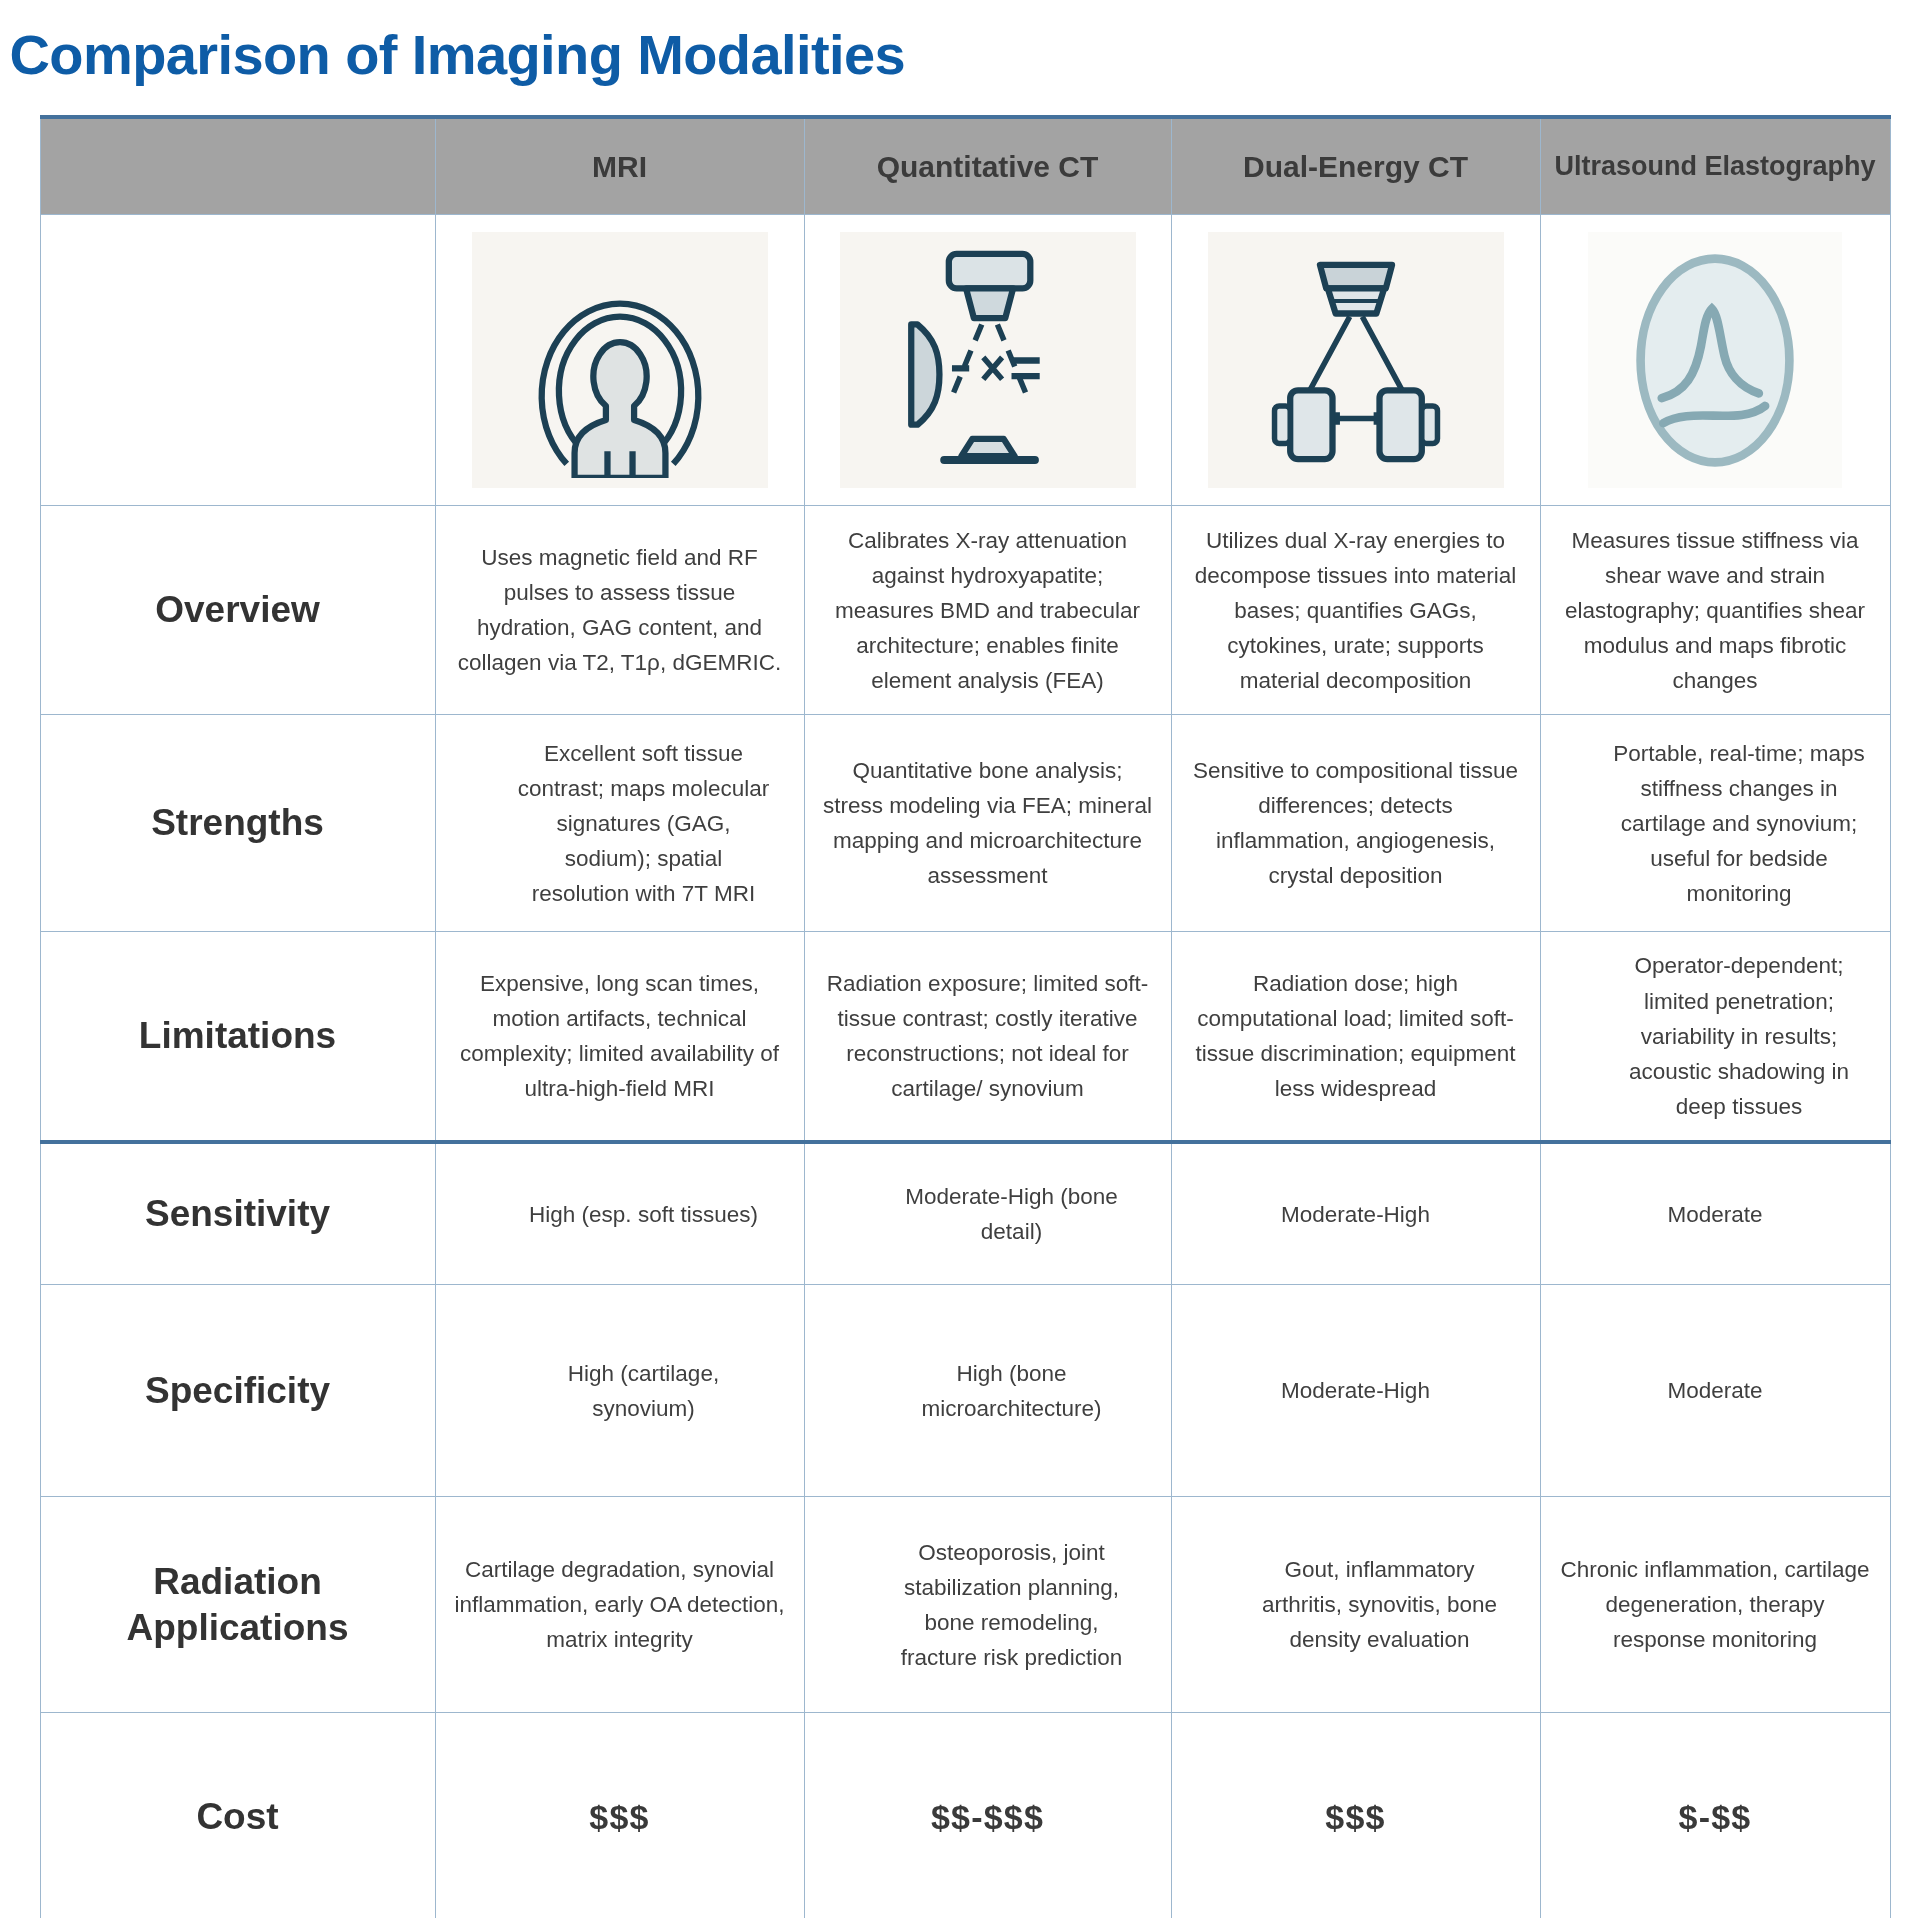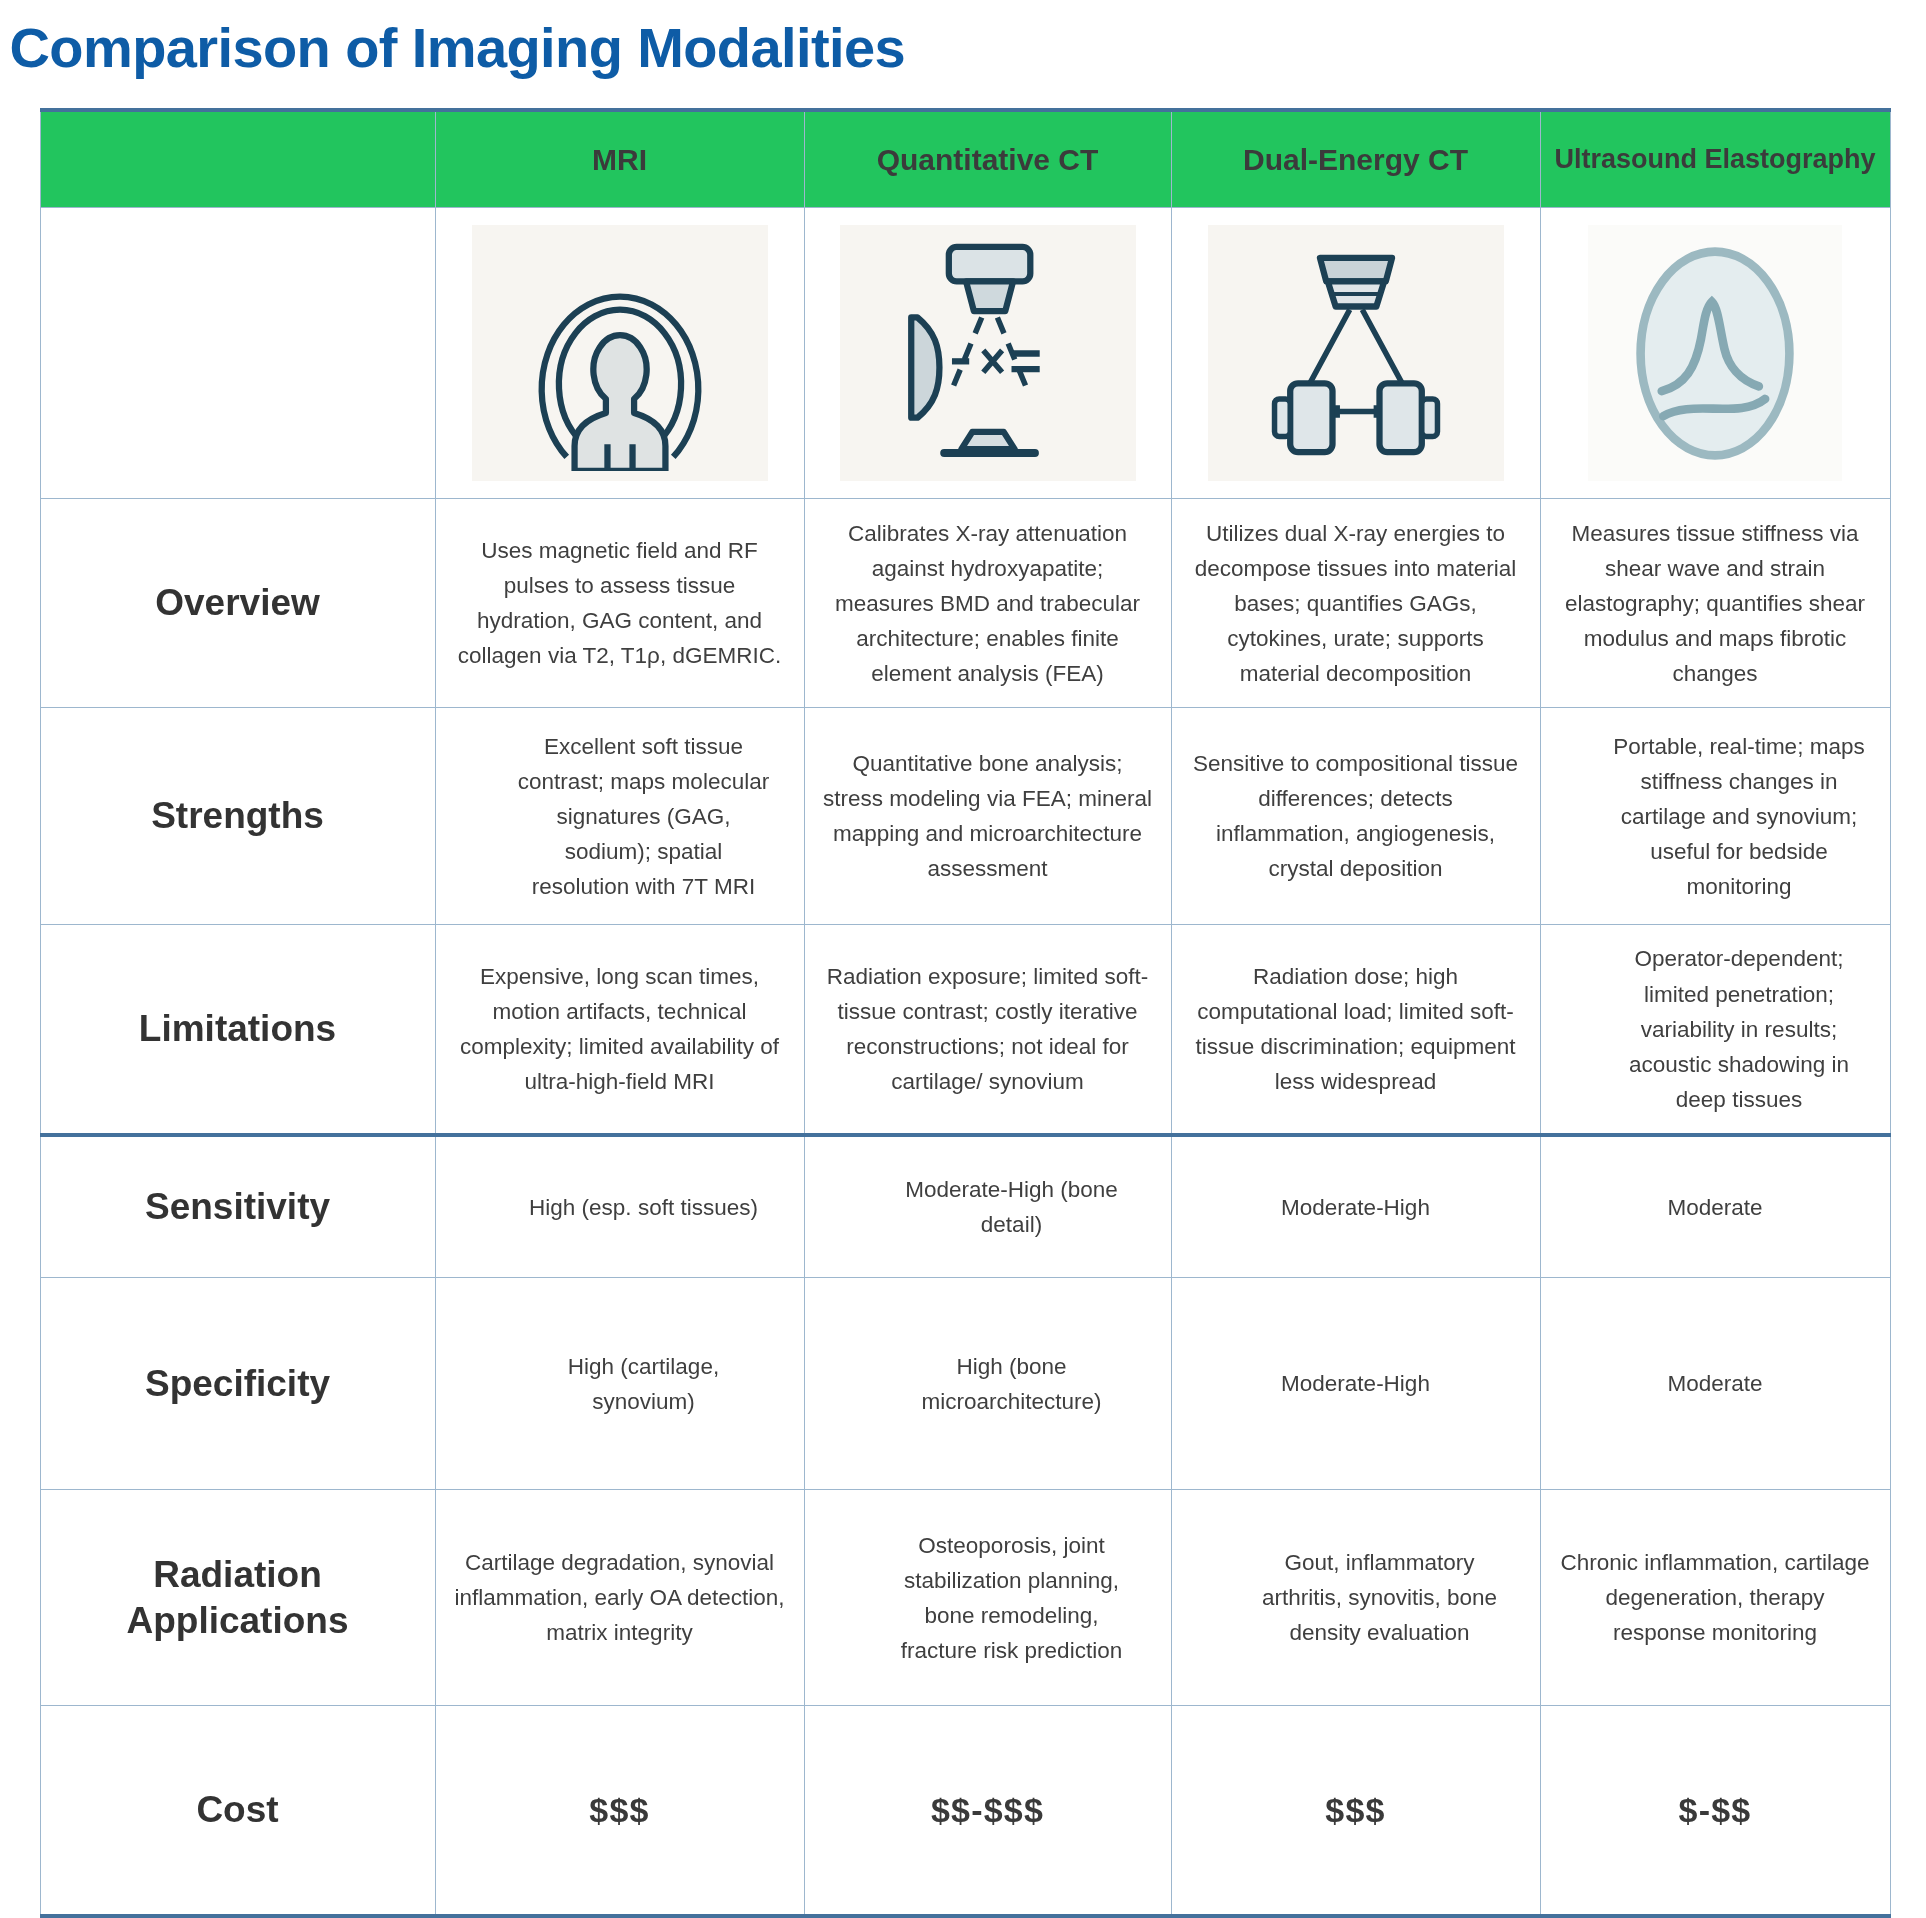--- a/index.html
+++ b/index.html
@@ -1,36 +1,36 @@
 <!DOCTYPE html>
 <html style="font-size:9.5px"><head>
 <meta charset="utf-8">
 <style>
   html,body{margin:0;padding:0;background:#ffffff;}
   body{width:1926px;font-family:"Liberation Sans", sans-serif;color:#3f3f3f;}
   .page{padding:15.4px 34px 18px 9.5px;}
   h1.title{
-    margin:0 0 28px 0;
+    margin:7px 0 28px 0;
     font-size:56px;
     font-weight:bold;
     color:#0e5ca6;
     letter-spacing:-0.6px;
   }
   table.cmp{
     border-collapse:collapse;
     table-layout:fixed;
     width:1850px;
     margin-left:30px;
     border-left:1.8px solid #6b92b4;
     border-right:1.8px solid #6b92b4;
   }
   th,td{border:1.2px solid #9db7ce;}
   thead th{
     border-top:4.7px solid #44719c;
-    background:#22c55e;
+    background:#a3a3a3;
     font-size:30px;
     font-weight:bold;
     color:#3b3b3b;
     padding:9.5px 6px;
     height:76px;
     text-align:center;
     vertical-align:middle;
   }
   thead th.th-small{font-size:27px;line-height:1.25;text-align:center;}
   tbody td{

